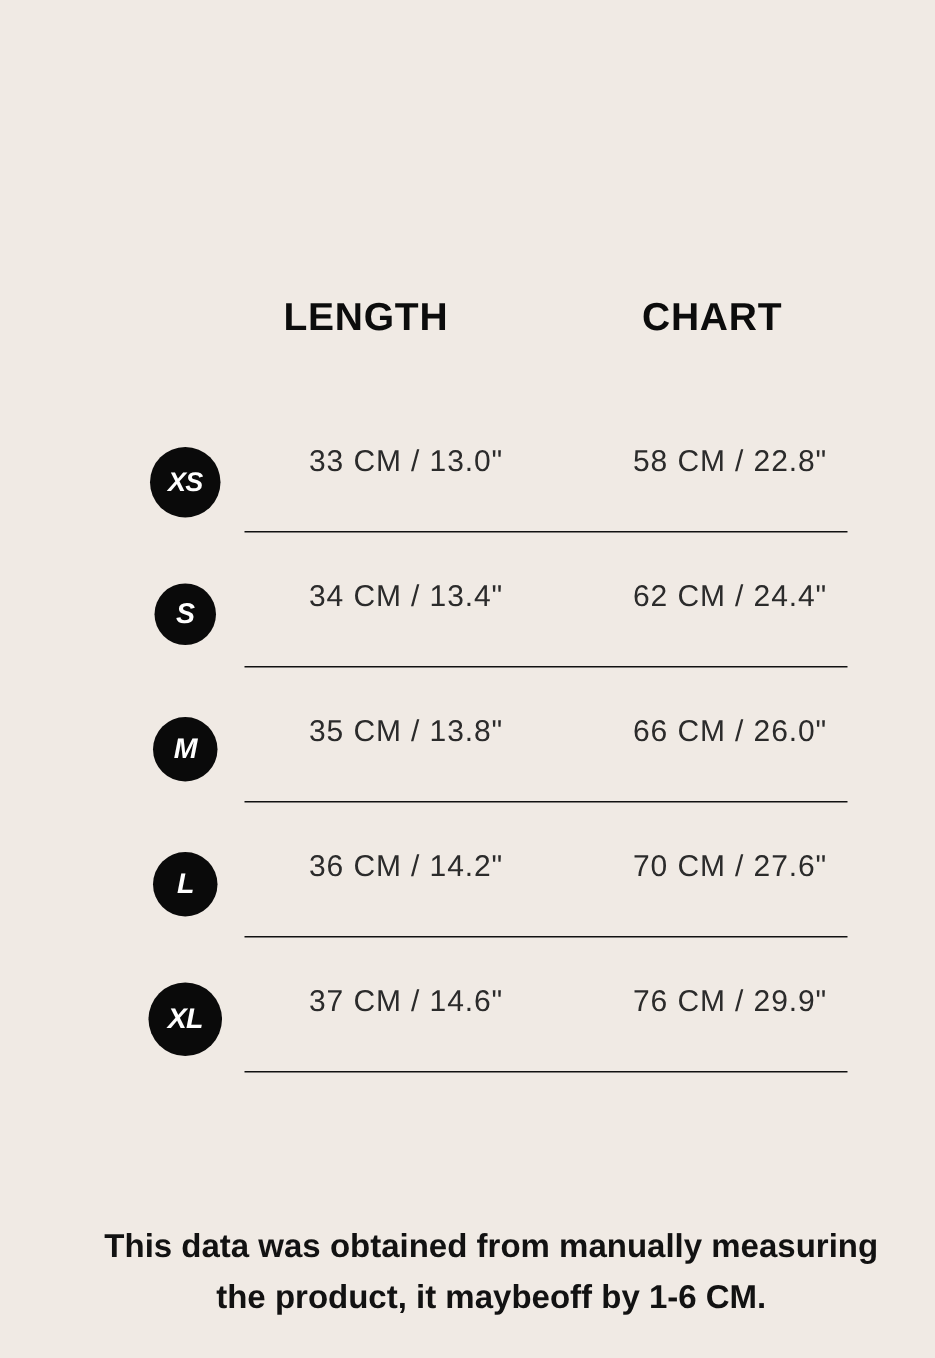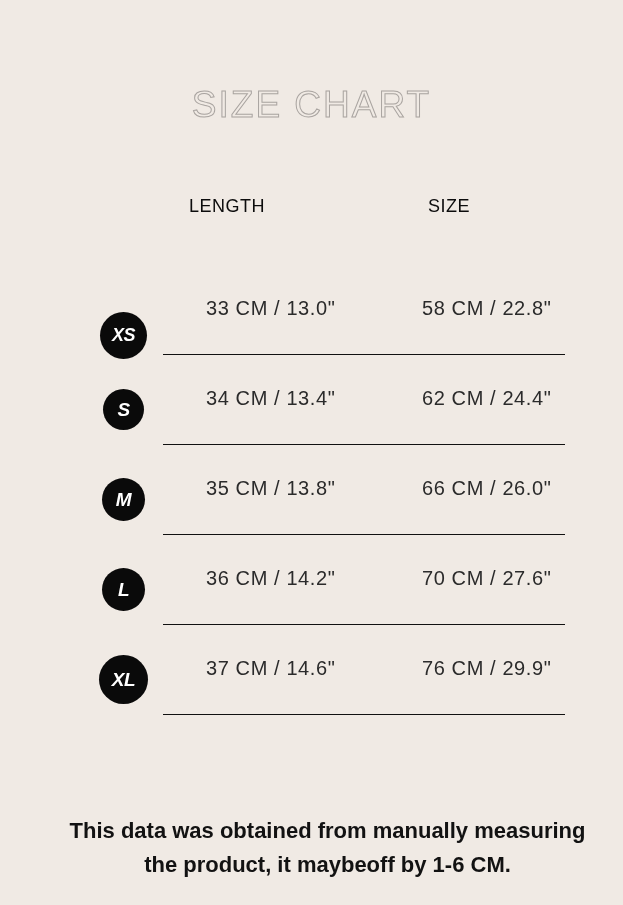--- a/index.html
+++ b/index.html
@@ -62,22 +62,22 @@
   
   .col-headers {
     position: absolute;
     left: 0;
     top: 196px;
     width: 623px;
     height: 44px;
   }
   .col-head {
     position: absolute;
-    font-size: 18px;
-    font-weight: 400;
+    font-size: 26px;
+    font-weight: 700;
     color: #0C0C0C;
     letter-spacing: 0.5px;
     white-space: nowrap;
   }
   .col-head.length { left: 189px; top: 0; }
   .col-head.waist  { left: 428px; top: 0; }
 
   
   .table {
     position: absolute;
@@ -98,21 +98,21 @@
     border-radius: 50%;
     color: #FFFFFF;
     display: flex;
     align-items: center;
     justify-content: center;
     font-weight: 700;
     font-style: italic;
     letter-spacing: -0.5px;
     box-sizing: border-box;
   }
-  .badge.sz-xs  { width: 47px; height: 47px; font-size: 18px; left: 100px; top: 37px; }
+  .badge.sz-xs  { width: 47px; height: 47px; font-size: 18px; left: 100px; top: 23px; }
   .badge.sz-s   { width: 41px; height: 41px; font-size: 19px; left: 103px; top: 24px; }
   .badge.sz-m   { width: 43px; height: 43px; font-size: 19px; left: 102px; top: 23px; }
   .badge.sz-l   { width: 43px; height: 43px; font-size: 19px; left: 102px; top: 23px; }
   .badge.sz-xl  { width: 49px; height: 49px; font-size: 19px; left: 99px; top: 20px; text-align: center; }
   .badge.sz-2xl { width: 50px; height: 50px; font-size: 19px; left: 98px; top: 20px; }
 
   .cell {
     position: absolute;
     top: 22px;
     font-size: 20px;
@@ -146,26 +146,25 @@
     line-height: 34px;
     letter-spacing: 0px;
     margin-left: 16px;
   }
   .footer .ln { display: block; }
 </style>
 </head>
 <body>
 
 <div class="header">
-  <div class="chart-title">SIZE CHART</div>
 </div>
 
 <div class="col-headers">
   <div class="col-head length">LENGTH</div>
-  <div class="col-head waist">SIZE</div>
+  <div class="col-head waist">CHART</div>
 </div>
 
 <div class="table">
 
   <div class="row">
     <div class="badge sz-xs">XS</div>
     <div class="cell length">33 CM /  13.0"</div>
     <div class="cell waist">58 CM /  22.8"</div>
     <div class="divider"></div>
   </div>

